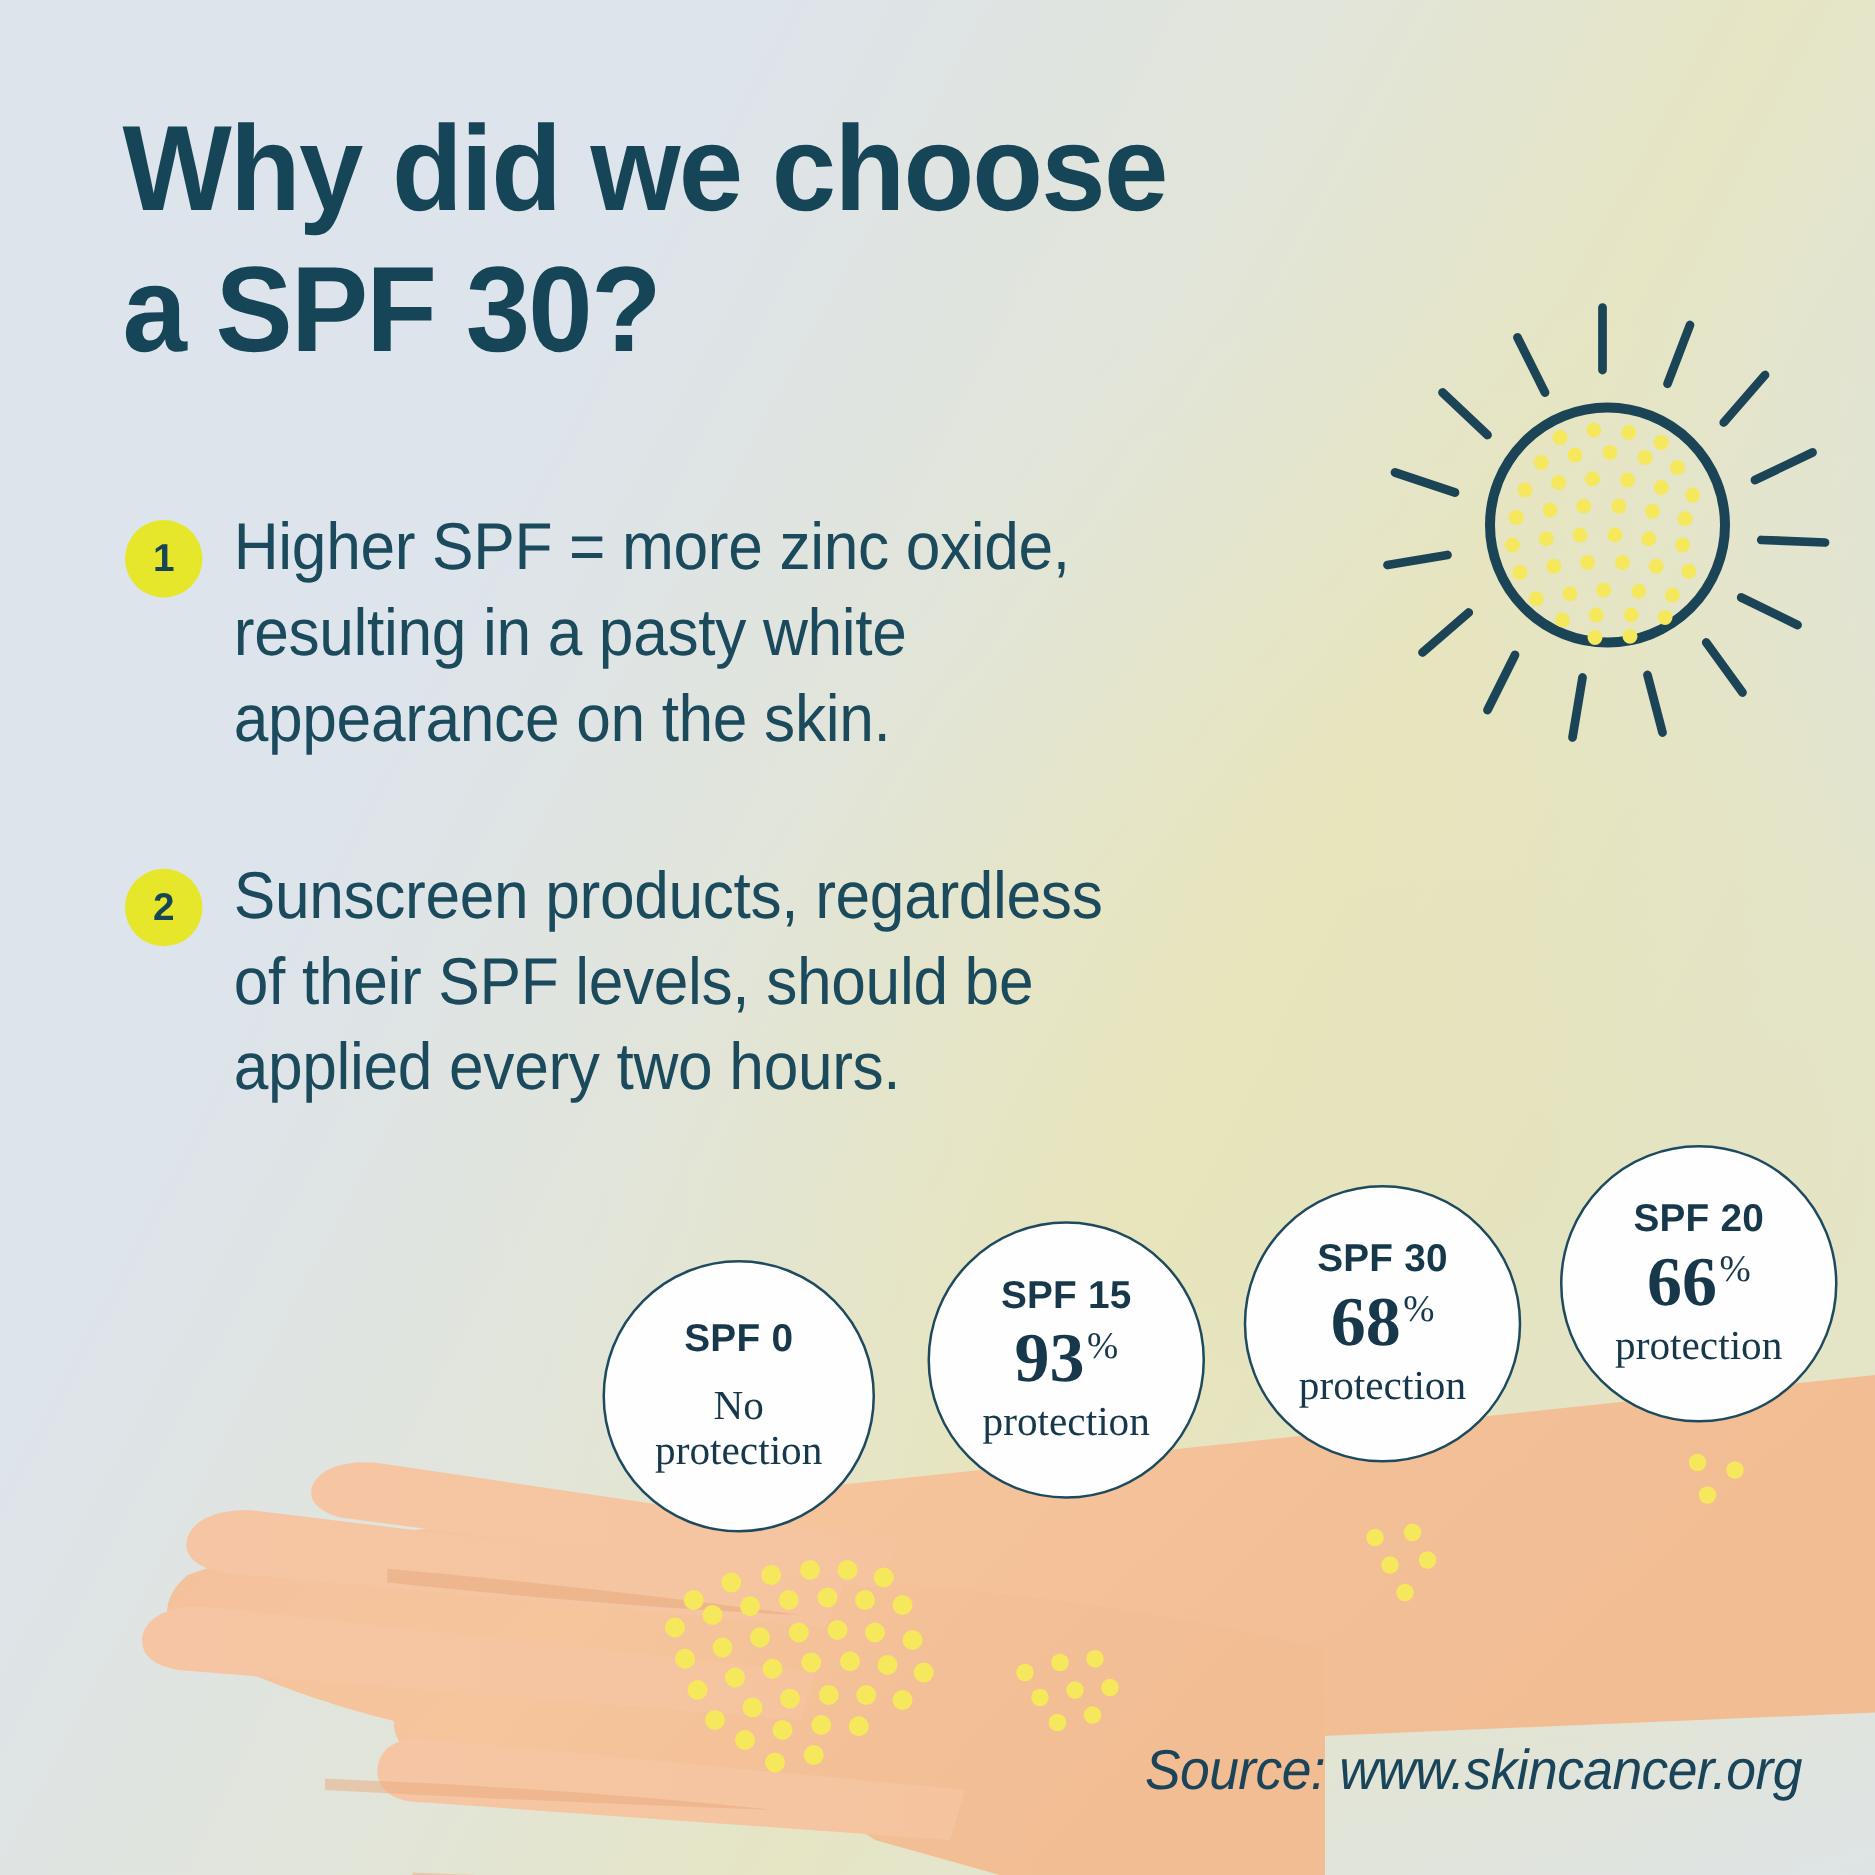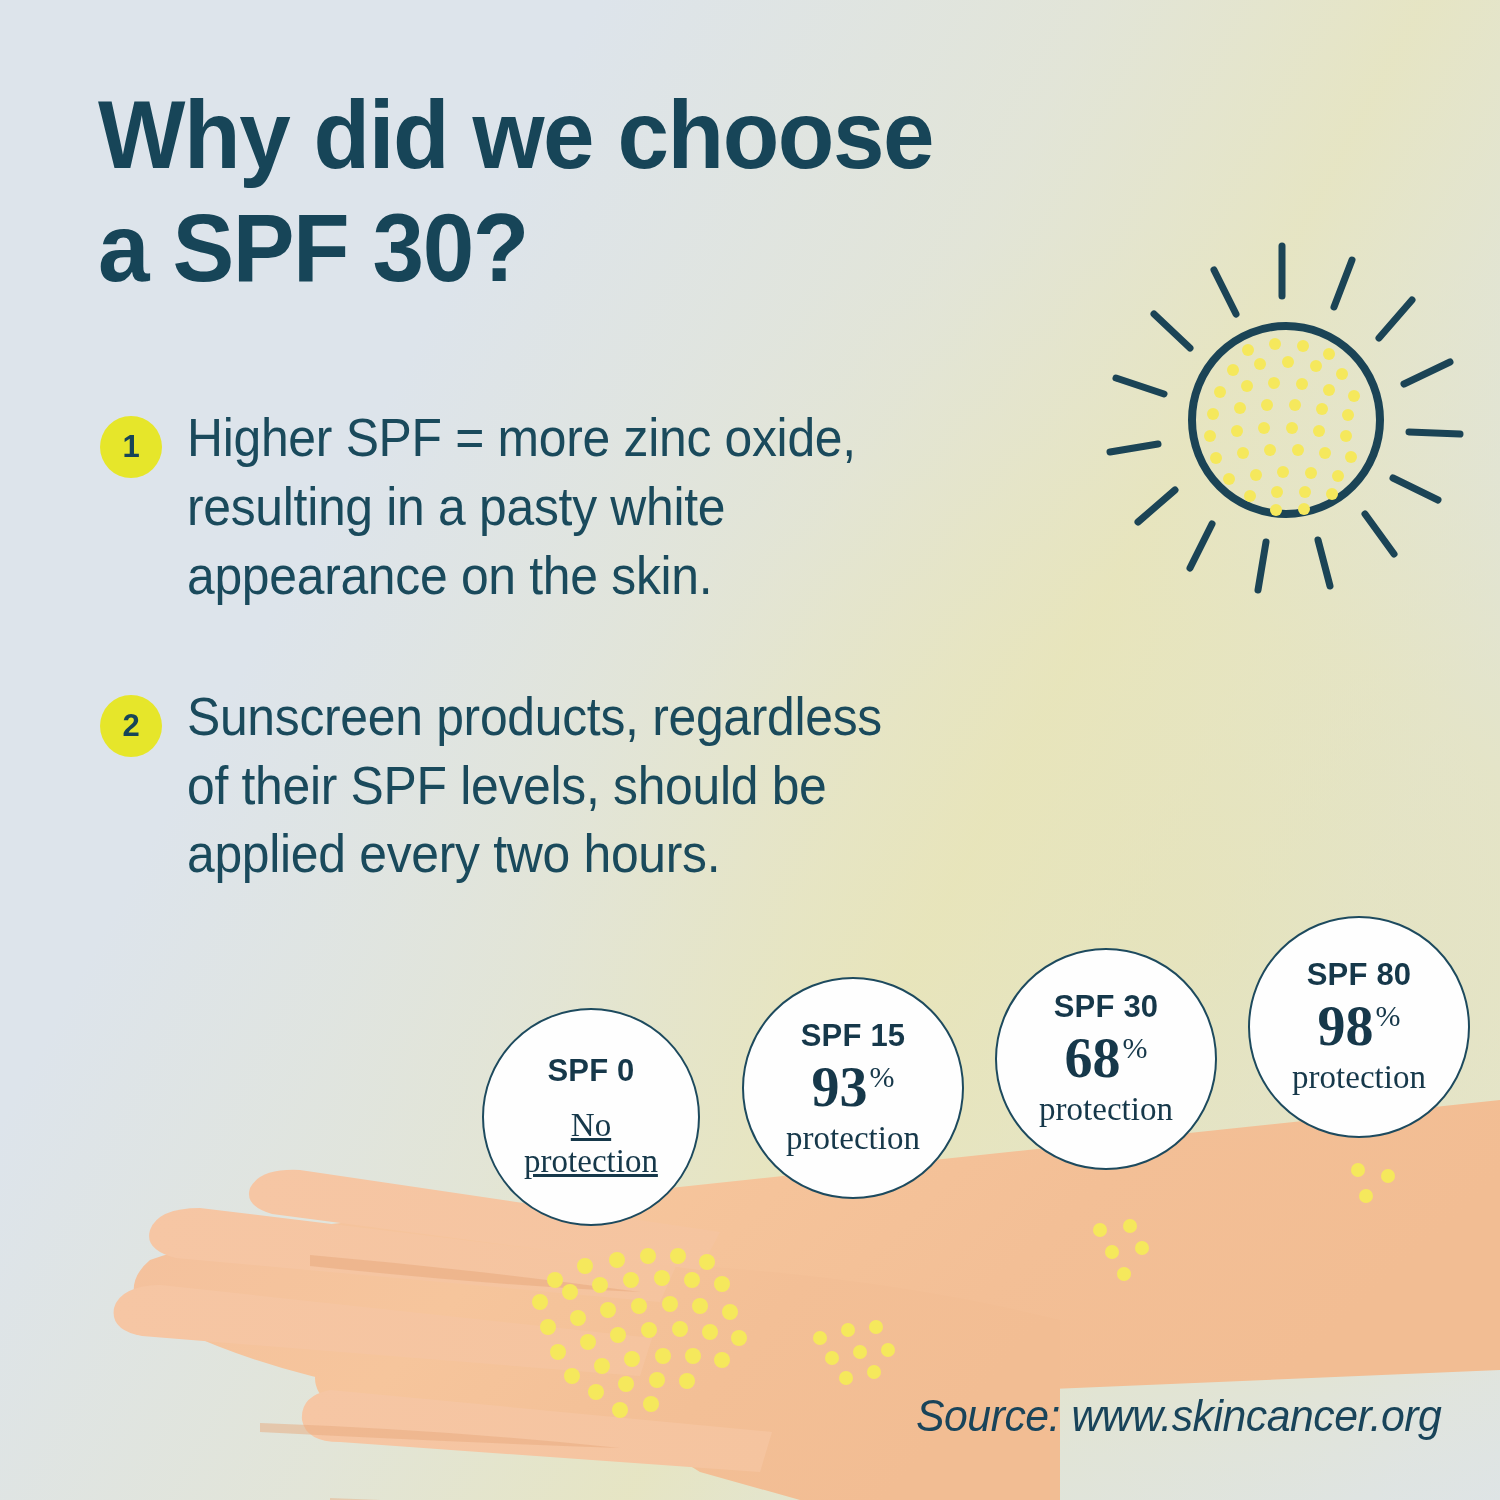--- a/index.html
+++ b/index.html
@@ -158,21 +158,21 @@
     margin-left: 2px;
     font-weight: normal;
   }
   .spf-sub {
     font-family: "Liberation Serif", serif;
     font-size: 33px;
     line-height: 1.08;
     margin-top: 6px;
     white-space: pre-line;
   }
-  .spf-circle.no-pct .spf-sub { margin-top: 14px; font-size: 33px; text-decoration: underline; }
+  .spf-circle.no-pct .spf-sub { margin-top: 14px; font-size: 33px; }
 
   
   .source {
     position: absolute;
     left: 916px;
     top: 1390px;
     color: #19445a;
     font-size: 45px;
     font-style: italic;
     letter-spacing: -0.5px;
@@ -400,23 +400,23 @@
   <div class="spf-circle" style="left:995px; top:948px; width:222px; height:222px;">
     <div class="spf-label">SPF 30</div>
     <div class="spf-pct">
       <span>68</span>
       <span class="sign">%</span>
     </div>
     <div class="spf-sub">protection</div>
   </div>
 
   <div class="spf-circle" style="left:1248px; top:916px; width:222px; height:222px;">
-    <div class="spf-label">SPF 80</div>
+    <div class="spf-label">SPF 20</div>
     <div class="spf-pct">
-      <span>98</span>
+      <span>66</span>
       <span class="sign">%</span>
     </div>
     <div class="spf-sub">protection</div>
   </div>
 
   <div class="source">Source: www.skincancer.org</div>
 
 </div>
 
 </body></html>

